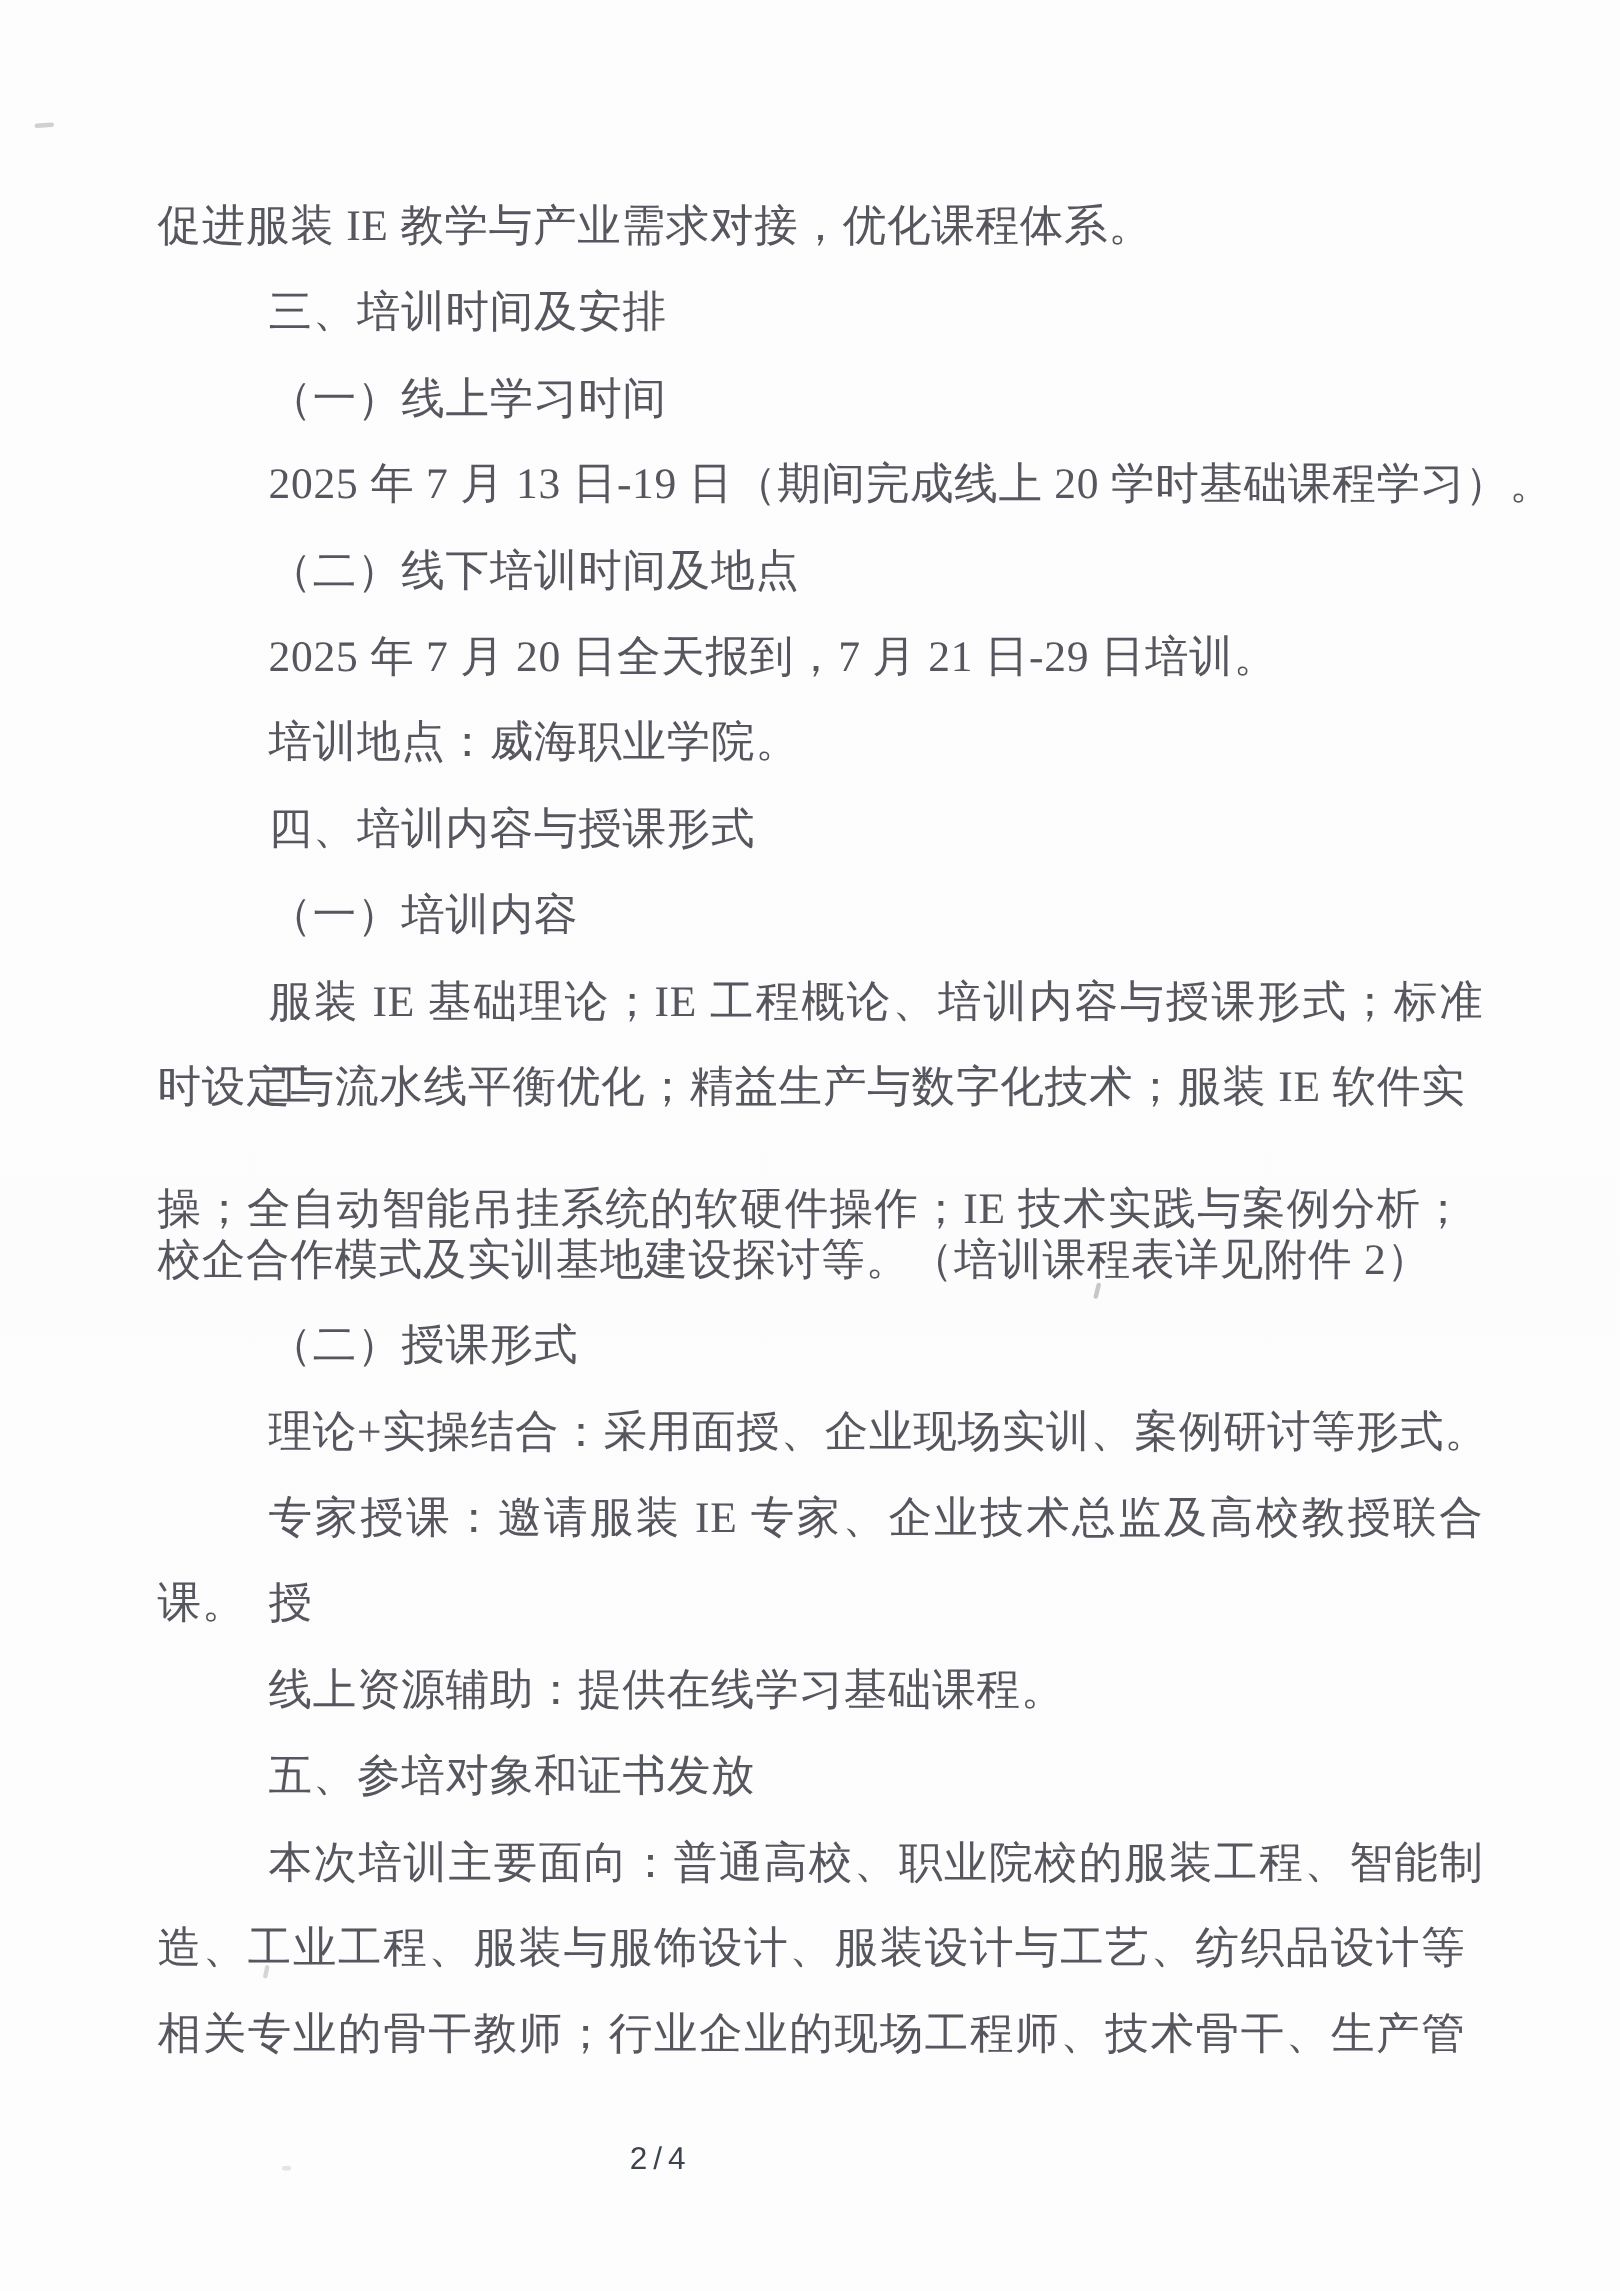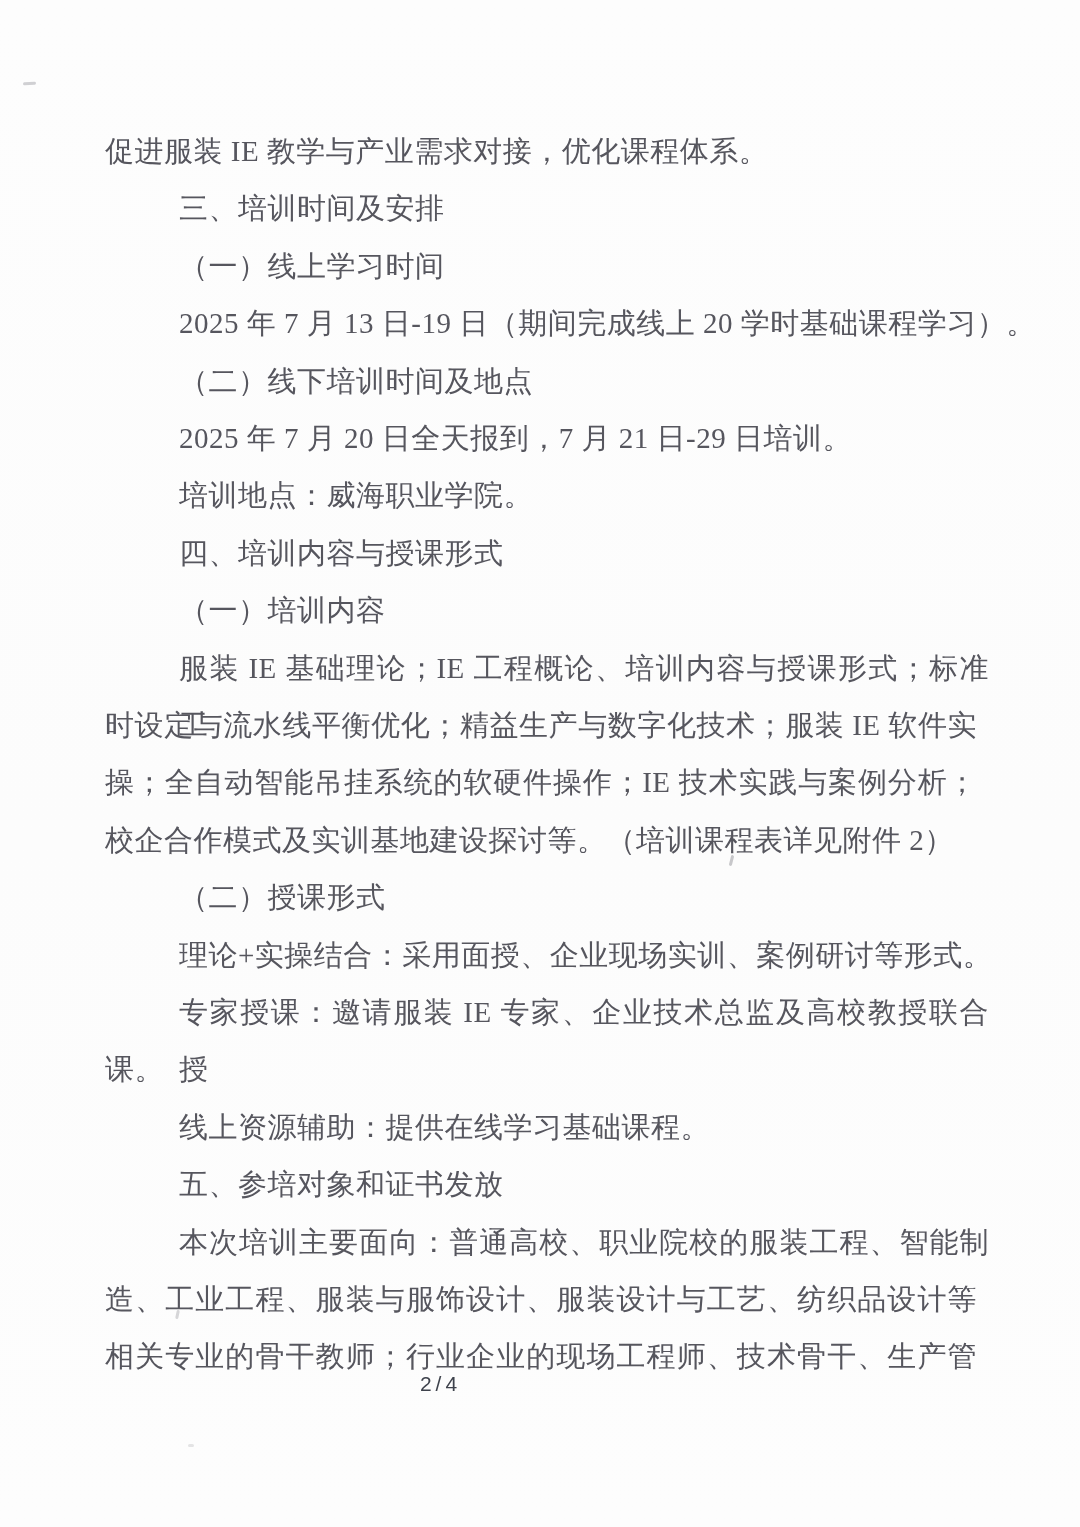--- a/index.html
+++ b/index.html
@@ -34,21 +34,21 @@
   .indent { left: 167px; width: 810px; margin-left: 12px; }
   
   .j {
     white-space: normal;
     text-align: justify;
     text-align-last: justify;
     text-justify: inter-character;
   }
   .footer {
     position: absolute;
-    top: 1372px;
+    top: 1428px;
     left: 0;
     width: 881px;
     text-align: center;
     font-family: "Liberation Sans", "DejaVu Sans", sans-serif;
     font-size: 21px;
     color: #3e424c;
     letter-spacing: 4px;
   }
   
   .artifact { position: absolute; background: #9a9aa0; border-radius: 2px; }
@@ -66,21 +66,21 @@
   <div class="line indent" style="top:180px">三、培训时间及安排</div>
   <div class="line indent" style="top:238px">（一）线上学习时间</div>
   <div class="line indent" style="top:295px">2025 年 7 月 13 日-19 日（期间完成线上 20 学时基础课程学习）。</div>
   <div class="line indent" style="top:353px">（二）线下培训时间及地点</div>
   <div class="line indent" style="top:410px">2025 年 7 月 20 日全天报到，7 月 21 日-29 日培训。</div>
   <div class="line indent" style="top:467px">培训地点：威海职业学院。</div>
   <div class="line indent" style="top:525px">四、培训内容与授课形式</div>
   <div class="line indent" style="top:582px">（一）培训内容</div>
   <div class="line indent j" style="top:640px">服装 IE 基础理论；IE 工程概论、培训内容与授课形式；标准工</div>
   <div class="line flush j" style="top:697px">时设定与流水线平衡优化；精益生产与数字化技术；服装 IE 软件实</div>
-  <div class="line flush j" style="top:754px">操；全自动智能吊挂系统的软硬件操作；IE 技术实践与案例分析；</div>
+  <div class="line flush j" style="top:778px">操；全自动智能吊挂系统的软硬件操作；IE 技术实践与案例分析；</div>
   <div class="line flush" style="top:812px">校企合作模式及实训基地建设探讨等。（培训课程表详见附件 2）</div>
   <div class="line indent" style="top:869px">（二）授课形式</div>
   <div class="line indent" style="top:927px">理论+实操结合：采用面授、企业现场实训、案例研讨等形式。</div>
   <div class="line indent j" style="top:984px">专家授课：邀请服装 IE 专家、企业技术总监及高校教授联合授</div>
   <div class="line flush" style="top:1041px">课。</div>
   <div class="line indent" style="top:1099px">线上资源辅助：提供在线学习基础课程。</div>
   <div class="line indent" style="top:1156px">五、参培对象和证书发放</div>
   <div class="line indent j" style="top:1214px">本次培训主要面向：普通高校、职业院校的服装工程、智能制</div>
   <div class="line flush j" style="top:1328px">相关专业的骨干教师；行业企业的现场工程师、技术骨干、生产管</div>
   <div class="line flush j" style="top:1271px">造、工业工程、服装与服饰设计、服装设计与工艺、纺织品设计等</div>

